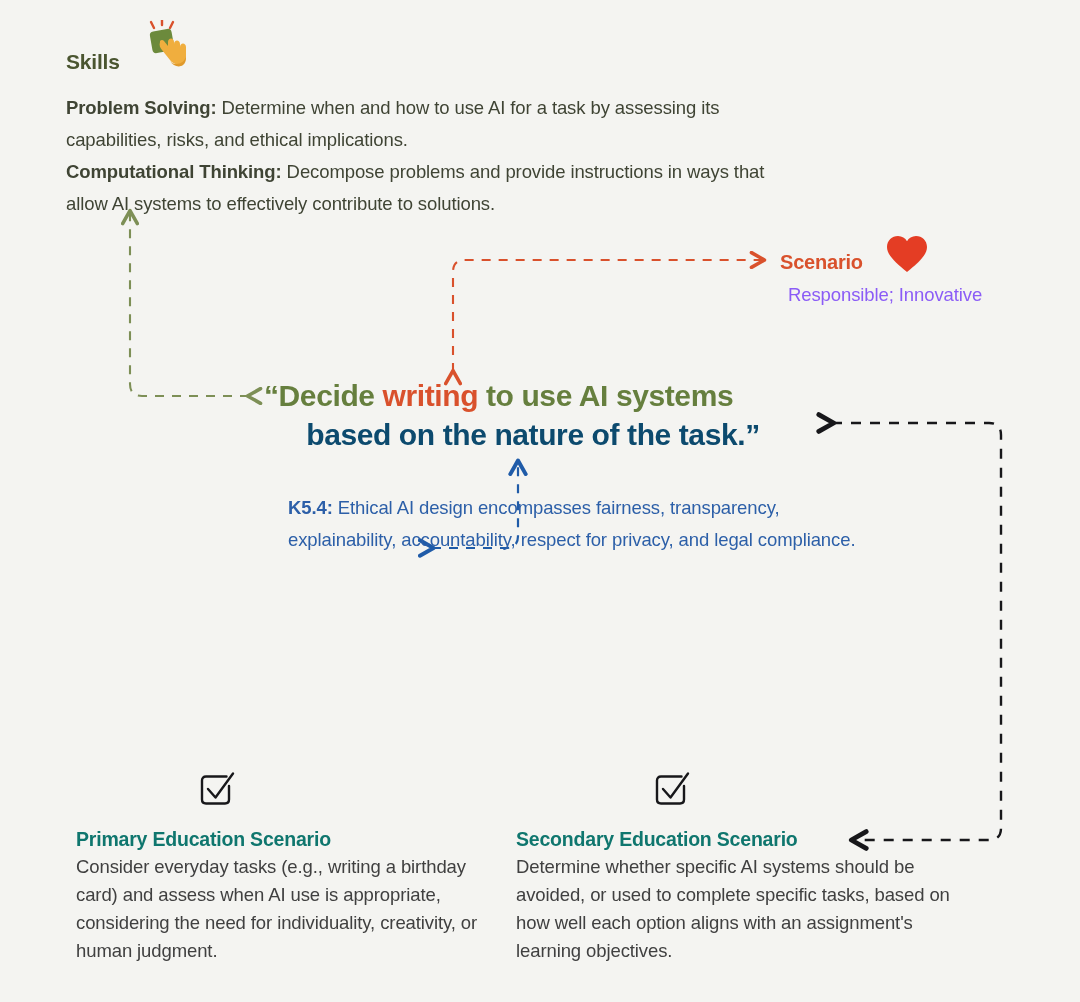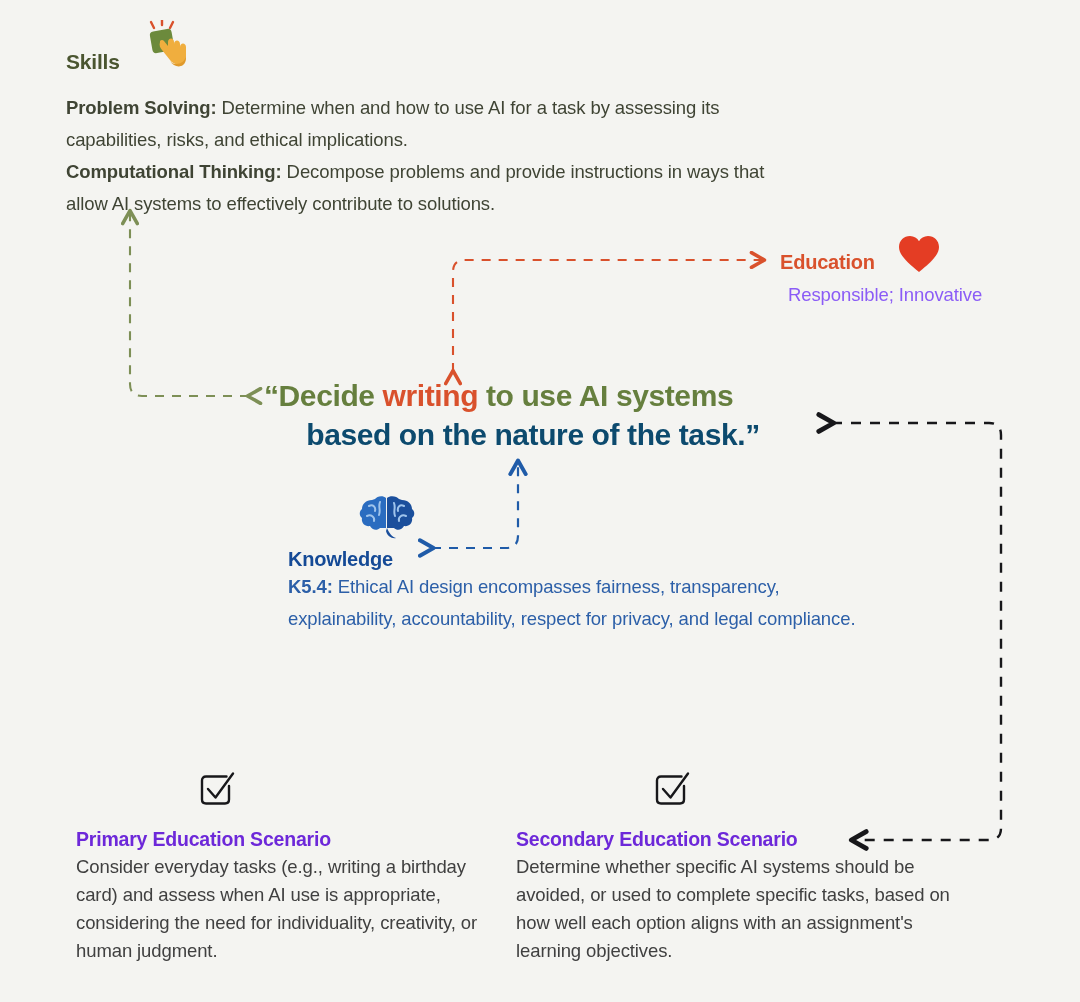--- a/index.html
+++ b/index.html
@@ -61,21 +61,21 @@
   #knowledge-block .pillar-head{color:#154a96;font-size:20px;margin-top:2px;}
   #knowledge-block .body-copy{color:#2c5fa8;margin-top:12px;}
 
   
   .scenario{position:absolute;}
   #primary-scenario{left:76px;top:770px;width:420px;}
   #secondary-scenario{left:516px;top:770px;width:440px;}
   .check-icon{margin-left:120px;margin-bottom:14px;display:block;}
   #secondary-scenario .check-icon{margin-left:135px;}
   .scenario-title{
-    font-size:19.5px;font-weight:bold;color:#6d28d9;
+    font-size:19.5px;font-weight:bold;color:#0f766e;
     letter-spacing:-0.2px;margin-bottom:2px;
   }
   .scenario-body{
     font-size:18.5px;line-height:28px;color:#404040;
     letter-spacing:-0.1px;
   }
 </style>
 </head>
 <body>
 
@@ -142,62 +142,40 @@
     <div class="body-copy">
       <span class="lbl">Problem Solving:</span><span> Determine when and how to use AI for a task by assessing its capabilities, risks, and ethical implications.</span>
     </div>
     <div class="body-copy" style="margin-top:0">
       <span class="lbl">Computational Thinking:</span><span> Decompose problems and provide instructions in ways that allow AI systems to effectively contribute to solutions.</span>
     </div>
   </div>
 
   <div class="abs" id="attitudes-block">
     <div class="pillar-head">
-      <span>Education</span>
+      <span>Scenario</span>
       <span class="emoji-icon" id="attitudes-icon">
         <svg width="44" height="40" viewBox="0 0 44 40" aria-hidden="true">
           <path d="M22 38 C10 28 2 21 2 13 C2 6.5 7 2 13 2 C17 2 20.3 4.2 22 7.2
                    C23.7 4.2 27 2 31 2 C37 2 42 6.5 42 13 C42 21 34 28 22 38 Z" fill="#e43d24"></path>
           <path d="M22 38 C30 31.5 36.5 26 39.6 20.5 C36 26.5 29.5 32 22 38 Z" fill="#b32d1a" opacity="0.85"></path>
         </svg>
       </span>
     </div>
     <div id="attitudes-sub">Responsible; Innovative</div>
   </div>
 
   <div class="abs" id="center-quote">
     <div id="quote-line1">
       <span class="q-green">“</span><span class="q-green">Decide </span><span class="q-red">writing</span><span class="q-green"> to use AI systems</span>
     </div>
     <div id="quote-line2" class="q-blue">based on the nature of the task.”</div>
   </div>
 
   <div class="abs" id="knowledge-block">
-    <div id="knowledge-head-row">
-      <span class="emoji-icon" id="knowledge-icon">
-        <svg width="62" height="48" viewBox="0 0 62 48" aria-hidden="true">
-          <path d="M16 8 C10 8 6 12 6 17 C3 19 3 24 6 26 C5 31 9 35 14 34
-                   C16 38 21 39 24 36 L30 36 L30 6 C27 3 21 4 19 7 Z" fill="#2a6cc0"></path>
-          <path d="M46 8 C52 8 56 12 56 17 C59 19 59 24 56 26 C57 31 53 35 48 34
-                   C46 38 41 39 38 36 L31 36 L31 6 C34 3 41 4 43 7 Z" fill="#1b4f9c"></path>
-          <g stroke="#9fc4ec" stroke-width="2" fill="none" stroke-linecap="round">
-            <path d="M13 14 C17 12 20 15 19 19"></path>
-            <path d="M11 24 C15 22 19 25 18 29"></path>
-            <path d="M24 10 C22 15 25 18 23 23"></path>
-            <path d="M48 14 C44 12 41 15 42 19"></path>
-            <path d="M50 24 C46 22 42 25 43 29"></path>
-            <path d="M38 11 C40 16 37 19 39 24"></path>
-          </g>
-          <path d="M31 36 C33 41 36 45 40 46 C36 47 31 44 30 39 Z" fill="#1b4f9c"></path>
-        </svg>
-      </span>
-      <div class="pillar-head">
-        <span>Knowledge</span>
-      </div>
-    </div>
     <div class="body-copy" style="margin-top:0">
       <span class="lbl">K5.4:</span><span> Ethical AI design encompasses fairness, transparency, explainability, accountability, respect for privacy, and legal compliance.</span>
     </div>
   </div>
 
   <div class="scenario" id="primary-scenario">
     <span class="check-icon">
       <svg width="40" height="40" viewBox="0 0 40 40" aria-hidden="true">
         <path d="M30.5 6.5 L10 6.5 C7.5 6.5 6 8 6 10.5 L6 29.5 C6 32 7.5 33.5 10 33.5
                  L29 33.5 C31.5 33.5 33 32 33 29.5 L33 16" fill="none" stroke="#17171a" stroke-width="2.4" stroke-linecap="round" stroke-linejoin="round"></path>

